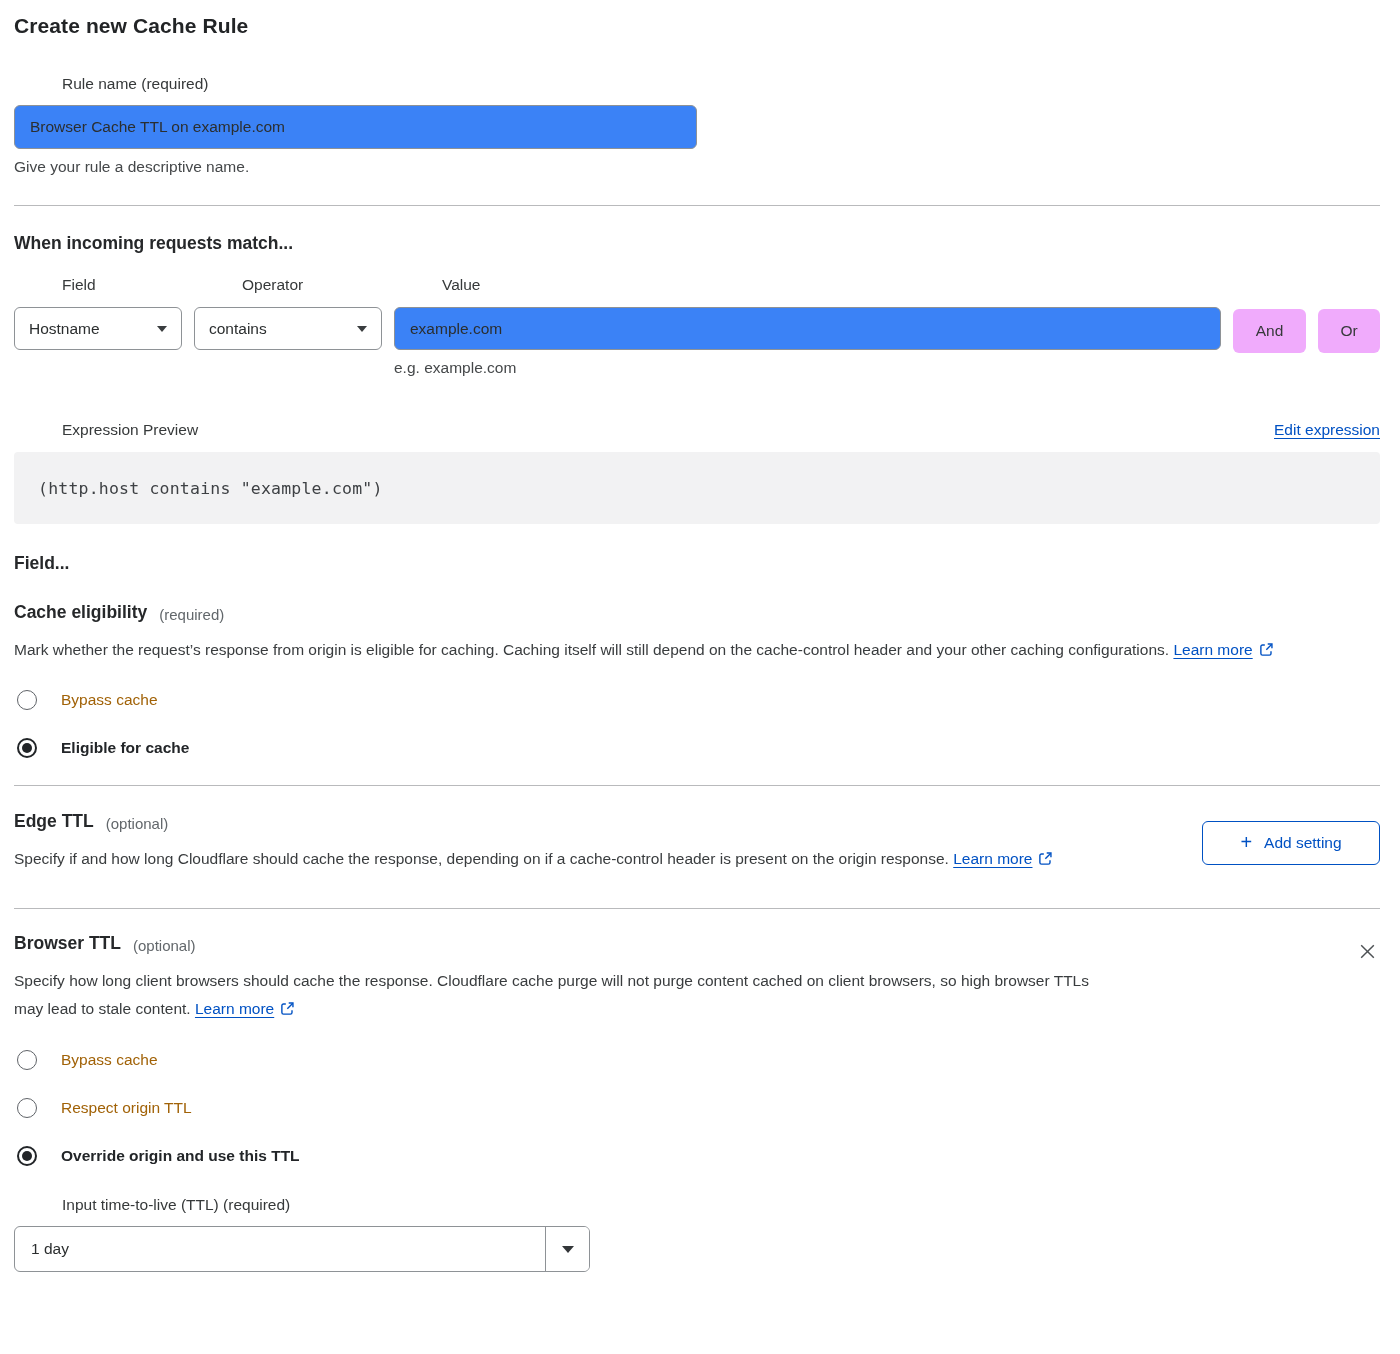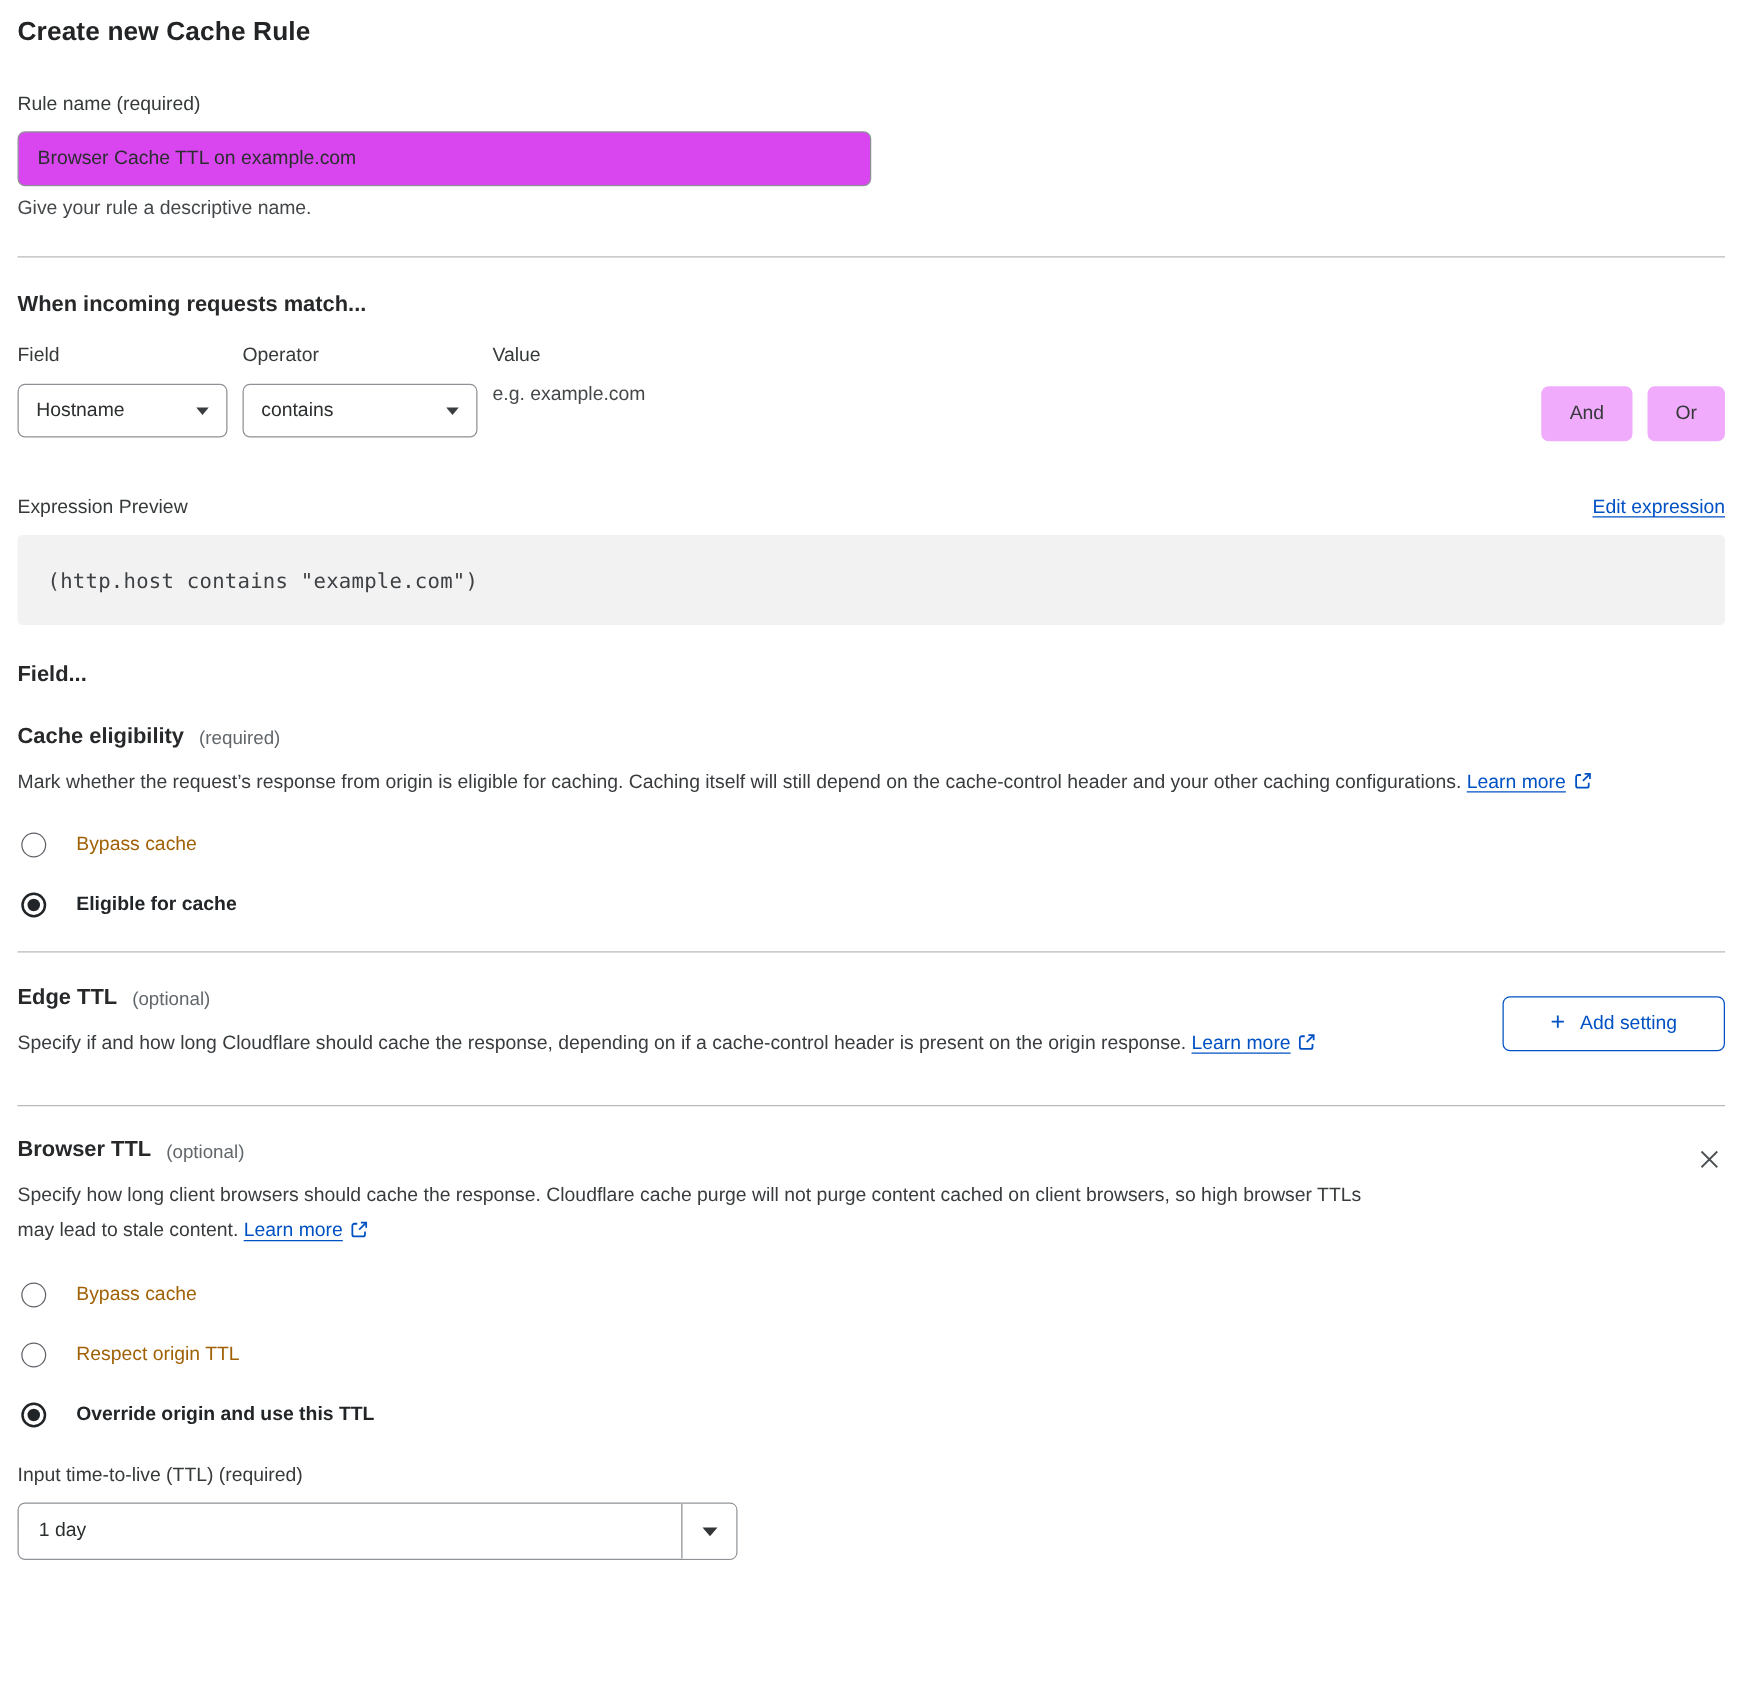--- a/index.html
+++ b/index.html
@@ -7,25 +7,25 @@
   body {
     width:1400px; height:1354px;
     font-family:"Liberation Sans", sans-serif;
     color:#36393a;
     overflow:hidden;
   }
   .page { padding:14px 20px 0 14px; width:1400px; }
 
   h1.page-title { font-size:21px; font-weight:700; color:#222426; letter-spacing:.1px; }
 
-  .field-label { font-size:15.5px; color:#36393a; }
+  .field-label { font-size:15.5px; color:#36393a;margin-left:48px; }
 
   input.text-input {
     display:block; height:44px; border:1px solid #8e9296; border-radius:6px;
-    padding:0 15px; font-size:15.5px; color:#2b2e2f; background:#d946ef;
+    padding:0 15px; font-size:15.5px; color:#2b2e2f; background:#3b82f6;
     font-family:"Liberation Sans", sans-serif; outline:none;
   }
   .rule-name-input { width:683px; margin-top:12px; }
   .helper-text { font-size:15.5px; color:#45484a; margin-top:9px; }
 
   .divider { border:none; border-top:1px solid #b9babc; height:0; width:100%; }
 
   h2.section-heading { font-size:17.5px; font-weight:700; color:#26282a; }
 
   
@@ -139,20 +139,21 @@
     </div>
     <div class="match-col">
       <span class="field-label">Operator</span>
       <div class="select-box w-operator">
         <span>contains</span>
         <span class="caret"></span>
       </div>
     </div>
     <div class="match-col col-value">
       <span class="field-label" style="display:block;margin-bottom:13px;">Value</span>
+      <input class="text-input value-input" type="text" style="height: 43px;" value="example.com">
       <div class="helper-text">e.g. example.com</div>
     </div>
     <button class="btn-gray btn-and">And</button>
     <button class="btn-gray btn-or">Or</button>
   </div>
 
   <div class="expr-row">
     <span class="field-label">Expression Preview</span>
     <a class="link">Edit expression</a>
   </div>

